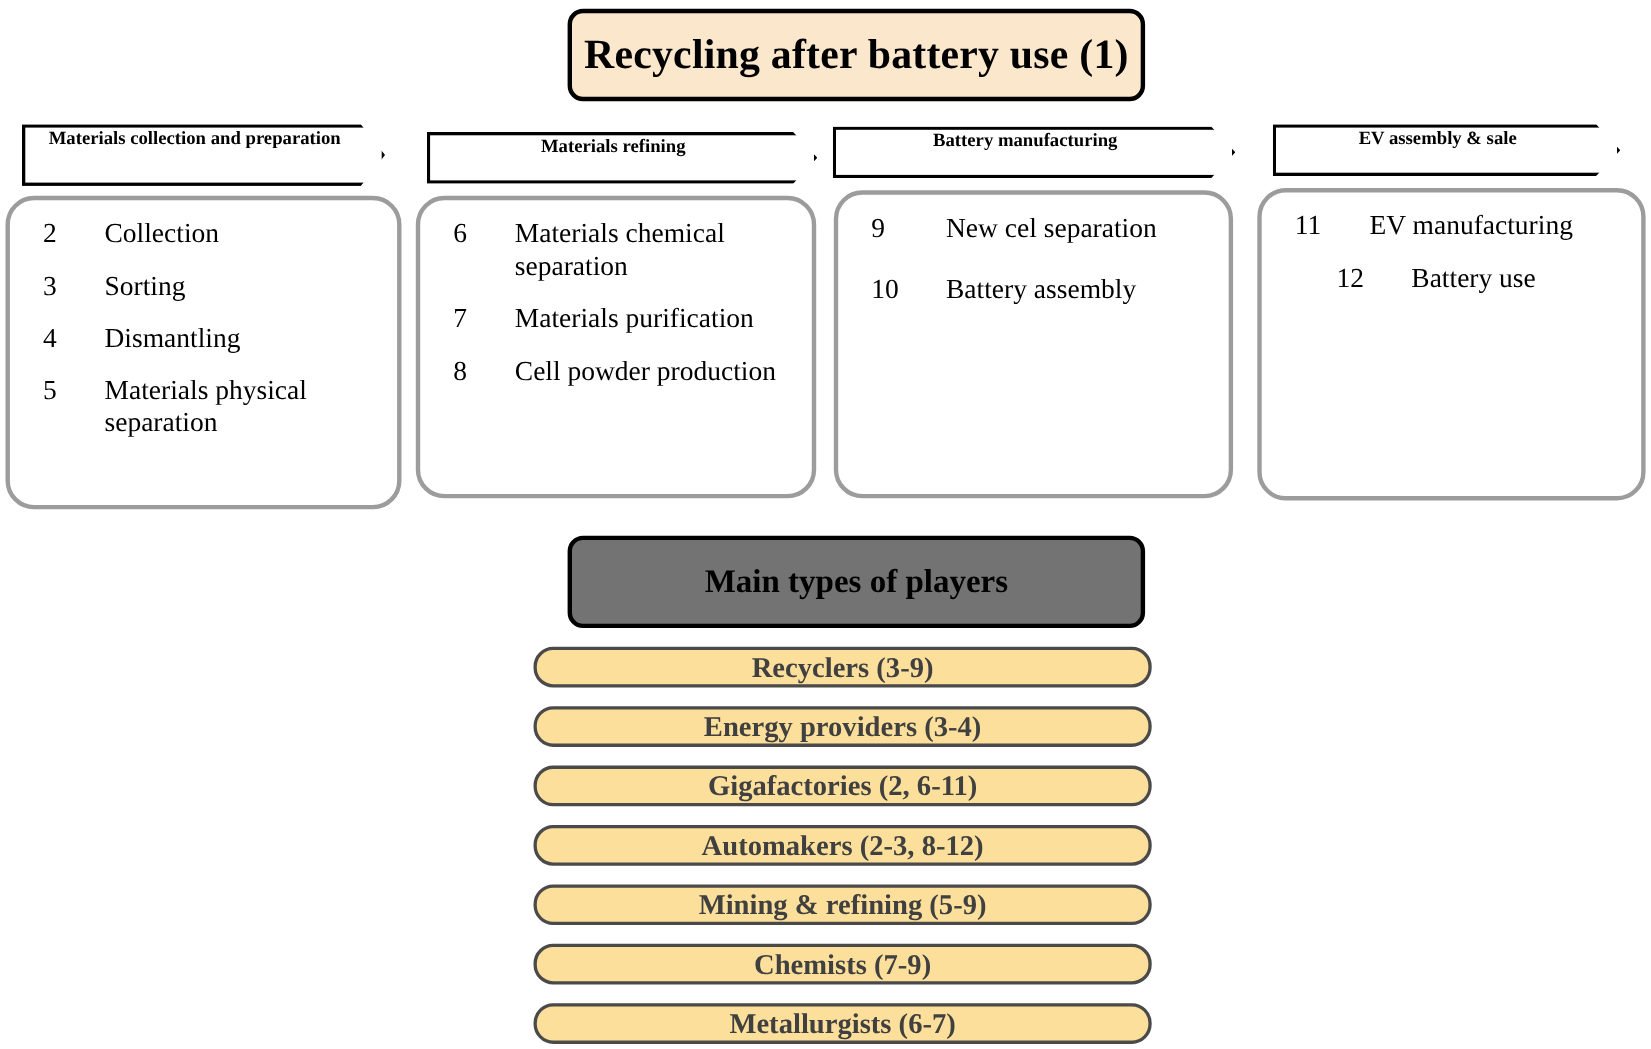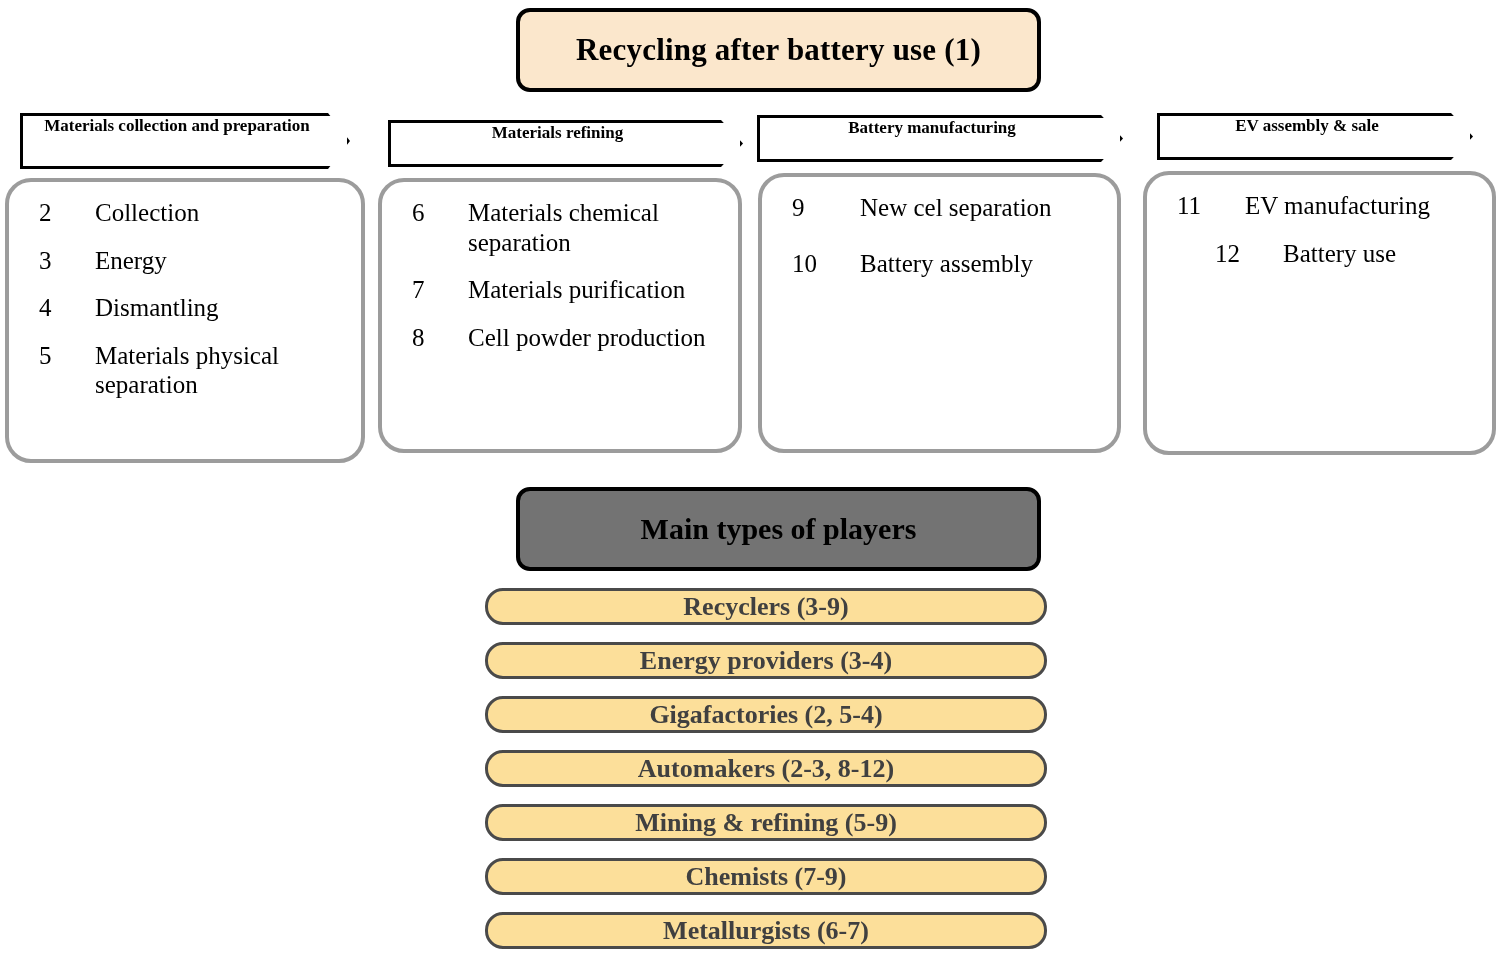--- a/index.html
+++ b/index.html
@@ -26,21 +26,21 @@
     height: 84px;
     background: #FBE7CC;
     border: 4px solid #000000;
     border-radius: 14px;
     box-sizing: border-box;
     display: flex;
     align-items: center;
     justify-content: center;
   }
   #top-title .banner-text {
-    font-size: 31px;
+    font-size: 38px;
     font-weight: bold;
     letter-spacing: .2px;
   }
 
   
   .stage-header {
     position: absolute;
     height: 56px;
     box-sizing: border-box;
     display: flex;
@@ -143,21 +143,21 @@
 <div class="stage-header" style="left:20px; top:113px; width:330px;">
   <span class="hdr-inner">Materials collection and preparation</span>
 </div>
 <div class="stage-box" style="left:5px; top:178px; width:360px; height:285px;">
   <div class="step-row">
     <span class="step-num">2</span>
     <span class="step-label">Collection</span>
   </div>
   <div class="step-row">
     <span class="step-num">3</span>
-    <span class="step-label">Energy</span>
+    <span class="step-label">Sorting</span>
   </div>
   <div class="step-row">
     <span class="step-num">4</span>
     <span class="step-label">Dismantling</span>
   </div>
   <div class="step-row">
     <span class="step-num">5</span>
     <span class="step-label">Materials physical separation</span>
   </div>
 </div>
@@ -213,21 +213,21 @@
 </div>
 
 <div id="players-list">
   <div class="player-bar">
     <span>Recyclers (3-9)</span>
   </div>
   <div class="player-bar">
     <span>Energy providers (3-4)</span>
   </div>
   <div class="player-bar">
-    <span>Gigafactories (2, 5-4)</span>
+    <span>Gigafactories (2, 6-11)</span>
   </div>
   <div class="player-bar">
     <span>Automakers (2-3, 8-12)</span>
   </div>
   <div class="player-bar">
     <span>Mining &amp; refining (5-9)</span>
   </div>
   <div class="player-bar">
     <span>Chemists (7-9)</span>
   </div>

